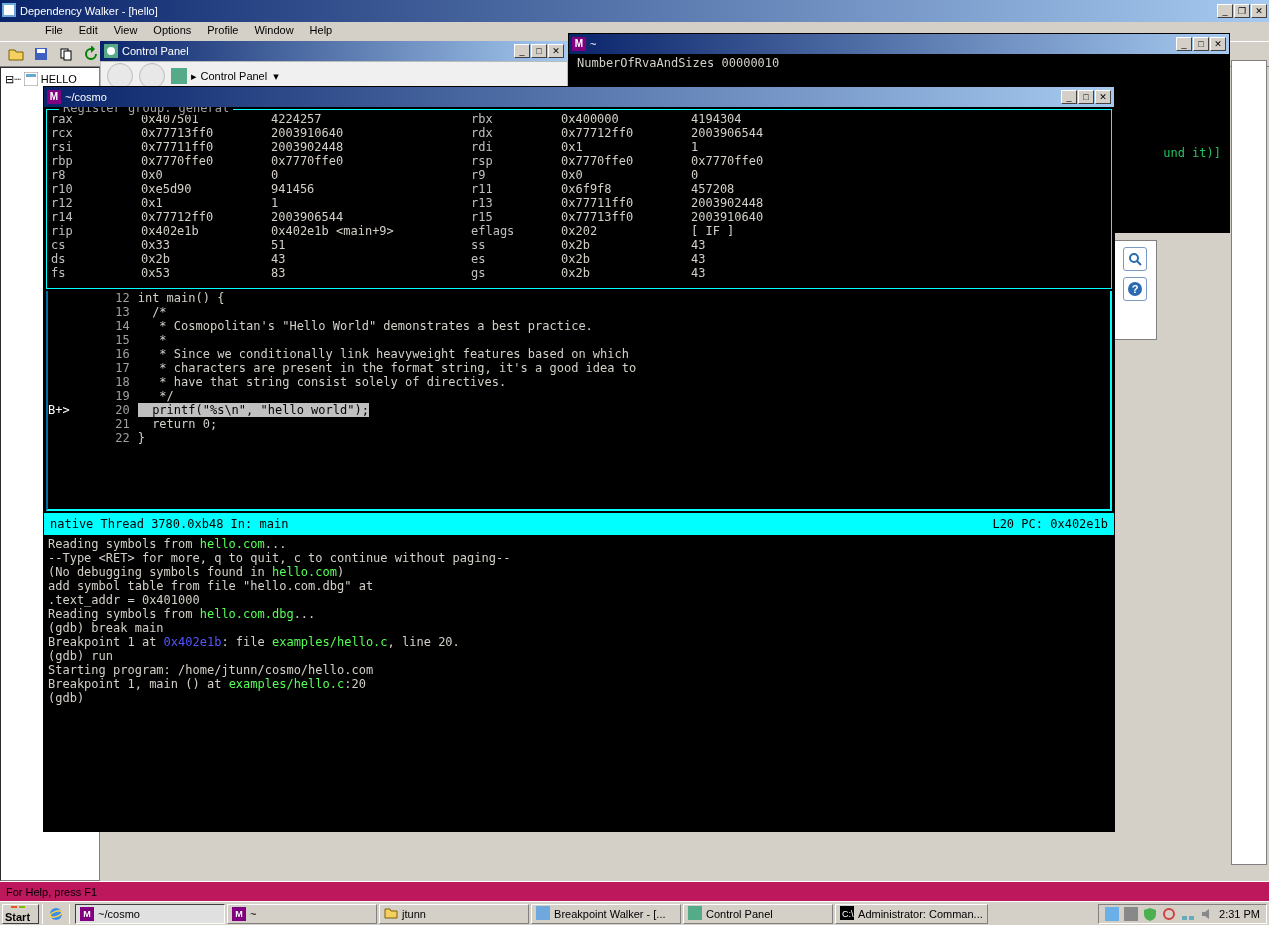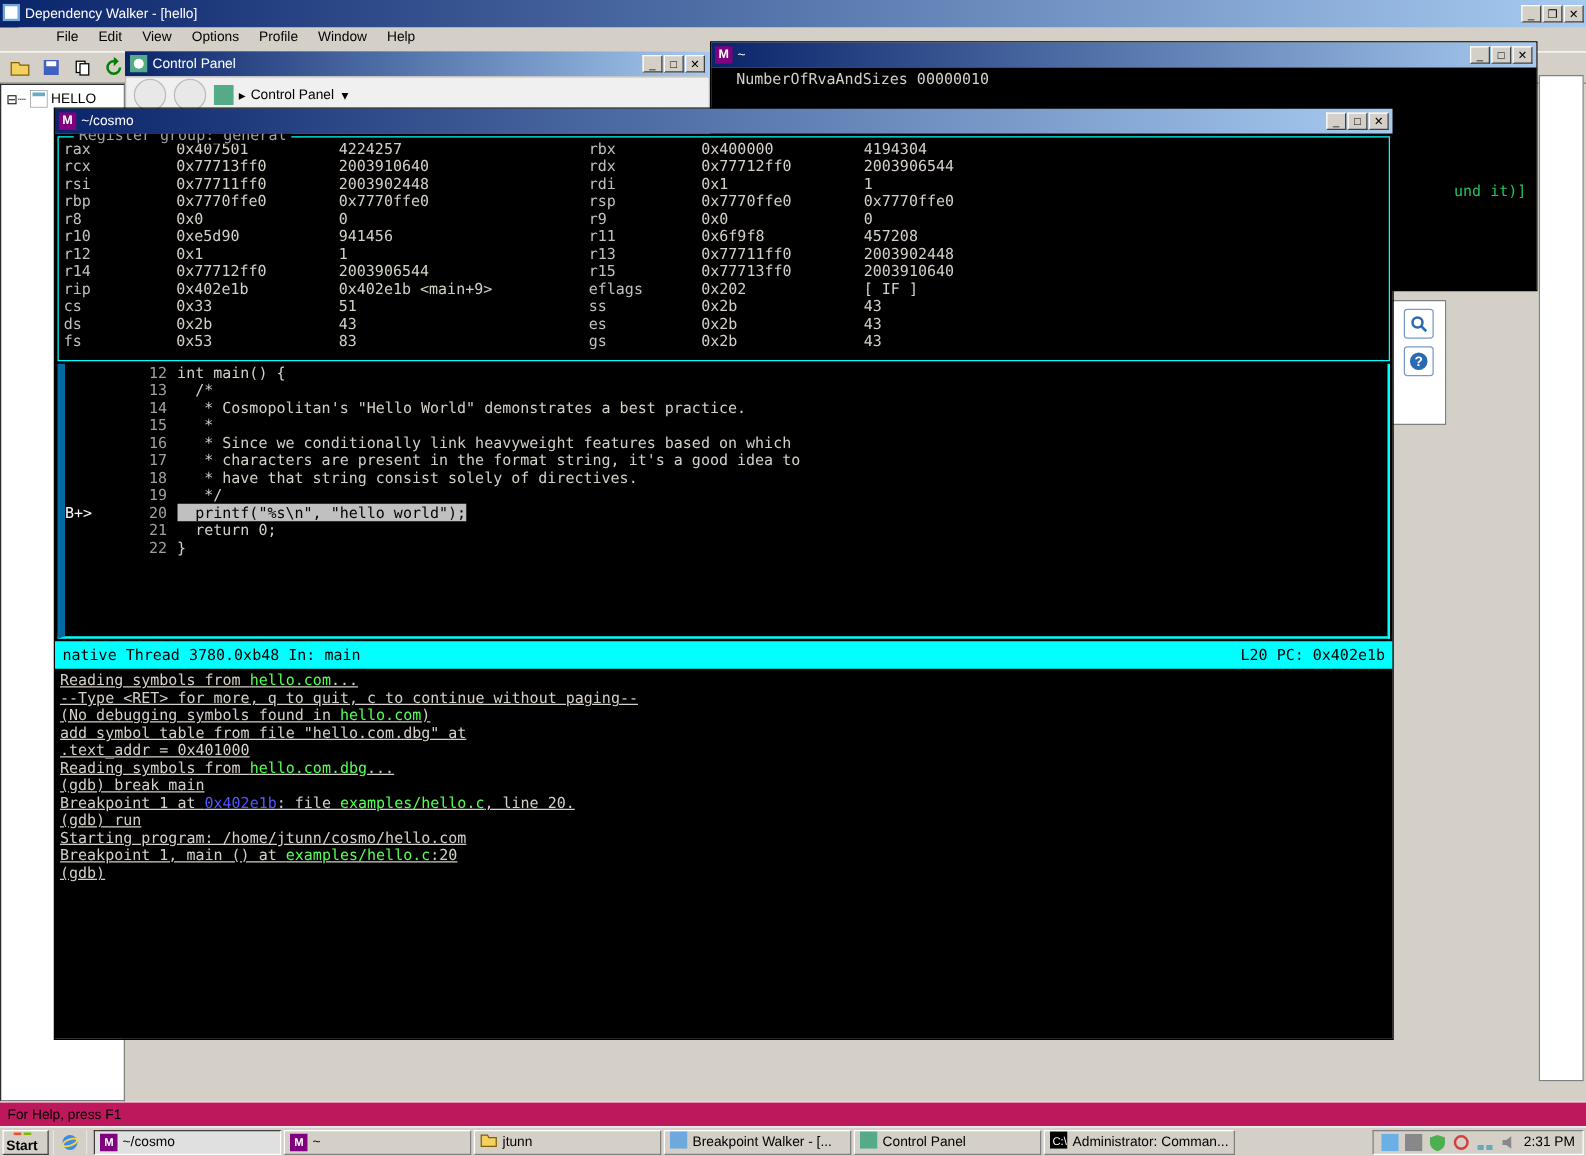--- a/index.html
+++ b/index.html
@@ -176,39 +176,39 @@
   padding: 0 4px;
 }
 .regs-grid {
   display: grid;
   grid-template-columns: 80px 120px 190px 80px 120px 120px;
   column-gap: 10px;
   color: #d4d0c8;
 }
 .regs-grid .rn { color: #c0c0c0; }
 .code-panel {
-  border-left: 6px solid #0369a1;
+  border-left: 2px solid #0369a1;
   border-right: 2px solid #00ffff;
   border-bottom: 2px solid #00ffff;
   margin: 0 2px 2px 2px;
   height: 220px;
   overflow: hidden;
 }
 .code-line { white-space: pre; }
 .code-gutter { display: inline-block; width: 68px; text-align: right; padding-right: 8px; color: #a0a0a0; }
 .bp-marker { color: #fff; background: #000; }
 .hl-line { background: #c0c0c0; color: #000; display: inline-block; }
 .status-line {
   background: #00ffff;
   color: #000;
   padding: 4px 6px;
   display: flex;
 }
 .status-line .sl-left { flex: 1; }
-.gdb-out { padding: 2px 4px; text-decoration: underline; }
+.gdb-out { padding: 2px 4px; }
 .gdb-out .gr { color: #55ff55; }
 .gdb-out .bl { color: #5555ff; }
 
 
 .mtilde-window { top: 33px; left: 568px; width: 662px; height: 200px; z-index: 4; }
 
 
 .bg-window {
   position: absolute;
   top: 60px; right: 2px; bottom: 60px; width: 36px;
@@ -434,21 +434,21 @@
   <div class="term-titlebar">
     <span class="m-icon">M</span>
     <span style="flex:1">~</span>
     <div class="win-btns">
       <div class="win-btn">_</div>
       <div class="win-btn">□</div>
       <div class="win-btn">✕</div>
     </div>
   </div>
   <div class="term-body mono">
-    <div style="padding:2px 20px">NumberOfRvaAndSizes     00000010</div>
+    <div style="padding:2px 8px">NumberOfRvaAndSizes     00000010</div>
     <div style="position:absolute; right:8px; top:112px; color:#22c55e" class="mono">und it)]</div>
   </div>
 </div>
 
 <div class="mini-winbtns">
   <div class="win-btn">_</div>
   <div class="win-btn">□</div>
   <div class="win-btn">✕</div>
 </div>
 <div class="side-panel">

